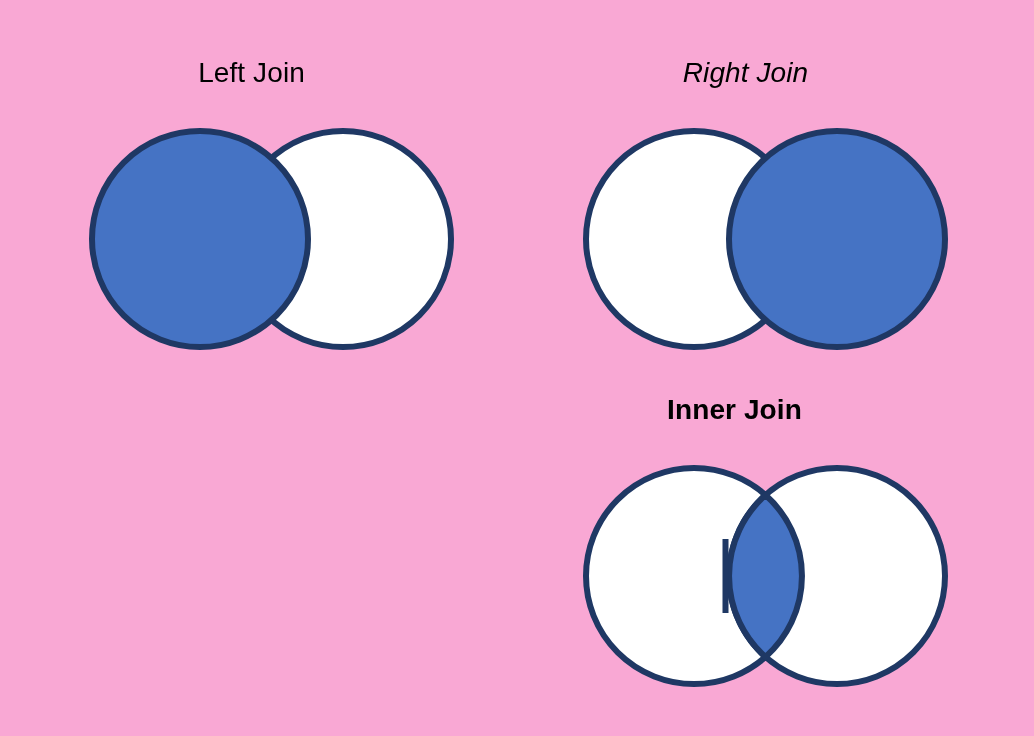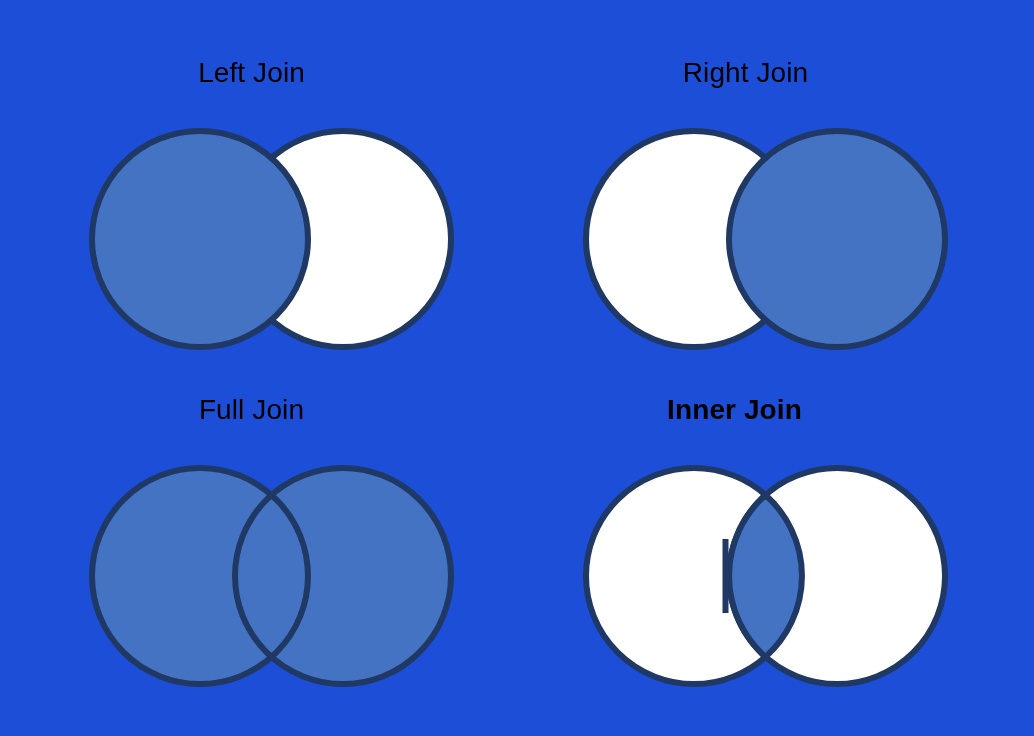--- a/index.html
+++ b/index.html
@@ -11,21 +11,21 @@
   body {
     width: 1034px;
     height: 736px;
     font-family: "Liberation Sans", sans-serif;
     overflow: hidden;
   }
   #canvas {
     position: relative;
     width: 1034px;
     height: 736px;
-    background: #1d4ed8;
+    background: #f9a8d4;
   }
   .panel {
     position: absolute;
   }
   .panel-title {
     position: absolute;
     width: 100%;
     text-align: center;
     top: 0;
     left: 0;
@@ -53,39 +53,29 @@
     <div class="panel-title" style="left:-20px;">Left Join</div>
     <svg class="venn-svg" width="543" height="310" viewBox="0 0 543 310" style="top:18px;">
 
       <circle cx="343" cy="165" r="108" fill="#FFFFFF" stroke="#1F3864" stroke-width="6"></circle>
 
       <circle cx="200" cy="165" r="108" fill="#4573C4" stroke="#1F3864" stroke-width="6"></circle>
     </svg>
   </div>
 
   <div class="panel" style="left:494px; top:56px; width:543px; height:310px;">
-    <div class="panel-title" style="left:-20px;">Right Join</div>
+    <div class="panel-title" style="left:-20px;font-style:italic;">Right Join</div>
     <svg class="venn-svg" width="543" height="310" viewBox="0 0 543 310" style="top:18px;">
 
       <circle cx="200" cy="165" r="108" fill="#FFFFFF" stroke="#1F3864" stroke-width="6"></circle>
 
       <circle cx="343" cy="165" r="108" fill="#4573C4" stroke="#1F3864" stroke-width="6"></circle>
     </svg>
   </div>
 
-  <div class="panel" style="left:0px; top:393px; width:543px; height:310px;">
-    <div class="panel-title" style="left:-20px;">Full Join</div>
-    <svg class="venn-svg" width="543" height="310" viewBox="0 0 543 310" style="top:18px;">
-
-      <circle cx="200" cy="165" r="108" fill="#4573C4" stroke="none"></circle>
-      <circle cx="343" cy="165" r="108" fill="#4573C4" stroke="none"></circle>
-      <circle cx="200" cy="165" r="108" fill="none" stroke="#1F3864" stroke-width="6"></circle>
-      <circle cx="343" cy="165" r="108" fill="none" stroke="#1F3864" stroke-width="6"></circle>
-    </svg>
-  </div>
 
   <div class="panel" style="left:494px; top:393px; width:543px; height:310px;">
     <div class="panel-title" style="left:-31px;font-weight:bold;">Inner Join</div>
     <svg class="venn-svg" width="543" height="310" viewBox="0 0 543 310" style="top:18px;">
 
       <circle cx="200" cy="165" r="108" fill="#FFFFFF" stroke="#1F3864" stroke-width="6"></circle>
       <circle cx="343" cy="165" r="108" fill="#FFFFFF" stroke="#1F3864" stroke-width="6"></circle>
 
       <path d="M 271.5 84.1
                A 108 108 0 0 1 271.5 245.9

